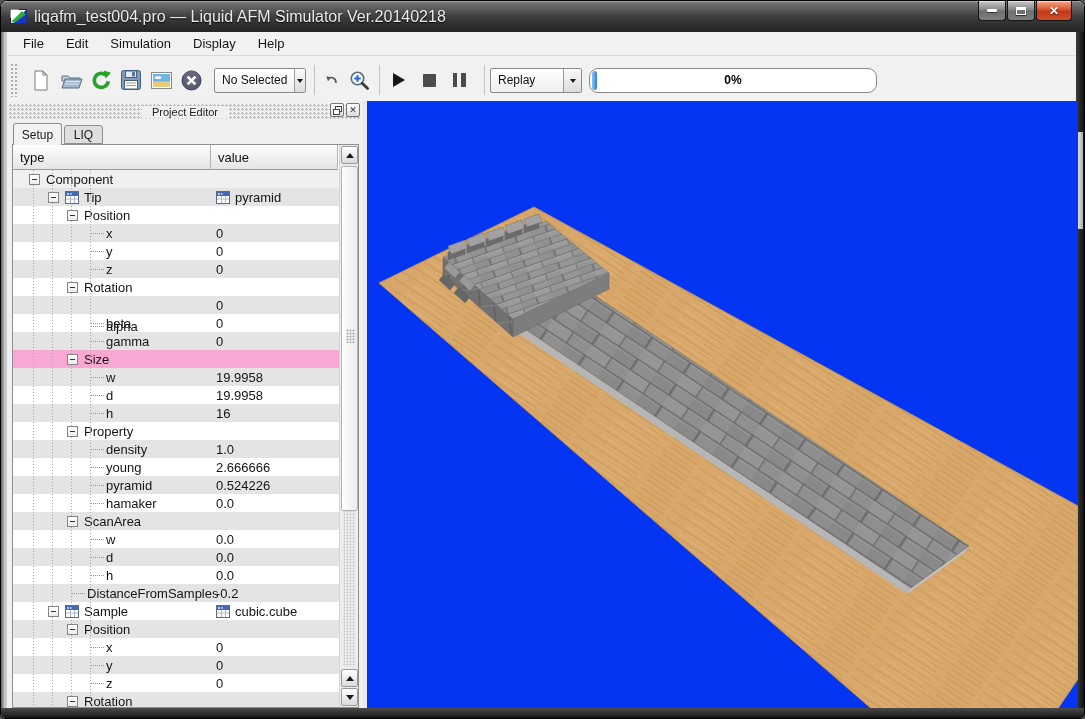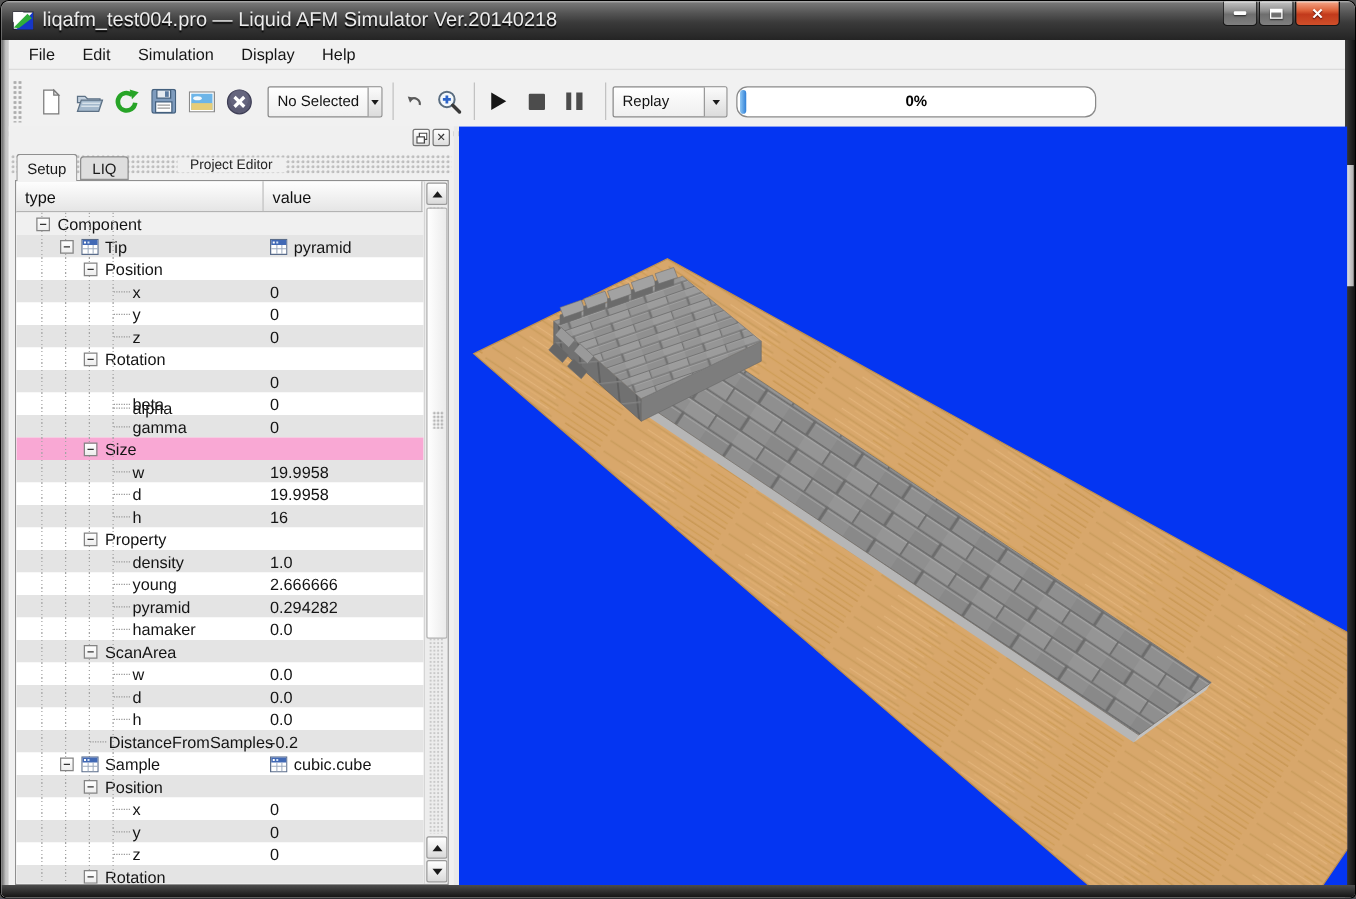--- a/index.html
+++ b/index.html
@@ -18,21 +18,21 @@
   .cap-close{width:36px;background:linear-gradient(#f5a98c,#dd6038 40%,#c23a1b 55%,#cf4f2a);}
   .glyph-min{width:10px;height:3px;background:#fff;border-radius:1px;box-shadow:0 1px 1px #333;}
   .glyph-max{width:10px;height:8px;border:1px solid #fff;border-top:3px solid #fff;box-shadow:0 1px 1px #333;}
   .glyph-close{color:#fff;font-size:12px;font-weight:bold;text-shadow:0 1px 1px #400;line-height:1;}
   
   .menubar{position:absolute;top:31px;left:6px;right:8px;height:24px;background:#f1f1f1;
     border-bottom:1px solid #dcdcdc;display:flex;align-items:center;padding-left:6px;font-size:13px;color:#151515;}
   .menu-item{padding:3px 10px;margin-right:2px;}
   
   .toolbar{position:absolute;top:56px;left:6px;right:8px;height:52px;background:#f1f1f1;
-    border-bottom:4px solid #737373;display:flex;align-items:center;padding-left:3px;}
+    border-bottom:6px solid #737373;display:flex;align-items:center;padding-left:3px;}
   .tb-handle{width:8px;height:34px;margin:0 10px 0 0;
     background-image:radial-gradient(circle at 2px 2px,#adadad 1px,rgba(0,0,0,0) 1.5px);background-size:4px 4px;}
   .tb-btn{width:26px;height:26px;margin-right:4px;display:flex;align-items:center;justify-content:center;flex:none;}
   .tb-btn-sm{width:20px;height:22px;margin-left:6px;display:flex;align-items:center;justify-content:center;flex:none;}
   .tb-sep{width:1px;height:30px;background:#c2c2c2;margin-left:8px;flex:none;}
   .combo{height:25px;background:linear-gradient(#fff,#efefef);border:1px solid #8a8a8a;border-radius:2px;
     display:flex;align-items:stretch;font-size:12px;color:#111;flex:none;}
   .combo .txt{padding:0 7px;display:flex;align-items:center;flex:1;white-space:nowrap;}
   .combo .arrow-box{width:18px;border-left:1px solid #9a9a9a;background:linear-gradient(#fbfbfb,#dcdcdc);
     display:flex;align-items:center;justify-content:center;}
@@ -42,21 +42,21 @@
   .progress .sliver{position:absolute;left:2px;top:2px;bottom:2px;width:5px;border-radius:3px;
     background:linear-gradient(90deg,#8cc6f5,#2f7fd6);}
   
   .left-frame{position:absolute;left:0;top:31px;width:6px;bottom:10px;background:linear-gradient(90deg,#5f5f5f,#c4c4c4 60%,#cccccc);}
   .right-frame{position:absolute;right:0;top:31px;width:8px;bottom:0;background:linear-gradient(90deg,#3d3d3d,#121212);}
   .vp-thumb{position:absolute;right:1px;top:100px;width:7px;height:97px;background:linear-gradient(90deg,#f0f0f0,#aeaeae);}
   .bottom-frame{position:absolute;left:0;right:0;bottom:0;height:10px;background:linear-gradient(#4c4c4c,#131313);border-radius:0 0 4px 4px;}
   
   .dock{position:absolute;left:6px;top:100px;width:356px;bottom:10px;background:#f0f0f0;}
   .dock-title{position:absolute;top:3px;left:2px;right:2px;height:16px;text-align:center;font-size:11px;color:#222;
-    background-image:radial-gradient(circle at 1.5px 1.5px,#bdbdbd 1px,rgba(0,0,0,0) 1.4px);background-size:4px 4px;line-height:16px;margin-top:20px;}
+    background-image:radial-gradient(circle at 1.5px 1.5px,#bdbdbd 1px,rgba(0,0,0,0) 1.4px);background-size:4px 4px;line-height:16px;}
   .dock-title .cap{background:#f0f0f0;padding:0 10px;}
   .dock-btns{position:absolute;top:2px;right:3px;display:flex;gap:2px;}
   .dock-btn{width:14px;height:14px;border:1px solid #767676;border-radius:2px;background:linear-gradient(#fff,#ddd);
     display:flex;align-items:center;justify-content:center;font-size:9px;color:#333;line-height:1;}
   .tabs{position:absolute;top:21px;left:6px;height:22px;display:flex;align-items:flex-end;z-index:3;}
   .tab{border:1px solid #8f8f8f;border-radius:3px 3px 0 0;font-size:12px;color:#1a1a1a;
     display:flex;align-items:center;justify-content:center;}
   .tab.active{width:49px;height:22px;background:#f2f2f2;border-bottom:none;margin-bottom:-1px;z-index:4;}
   .tab.inactive{width:39px;height:19px;background:#dedede;margin-left:2px;}
   .ptable{position:absolute;left:5px;top:43px;right:4px;bottom:0;border:1px solid #8f8f8f;background:#fff;overflow:hidden;}
@@ -436,21 +436,21 @@
             <div class="cv">
               <span class="val">2.666666</span>
             </div>
           </div>
           <div class="tree-row" style="background: rgb(228, 228, 228);">
             <div class="ct" style="padding-left: 78px;">
               <span class="leaf-stub"></span>
               <span class="lbl">pyramid</span>
             </div>
             <div class="cv">
-              <span class="val">0.294282</span>
+              <span class="val">0.524226</span>
             </div>
           </div>
           <div class="tree-row" style="background: rgb(255, 255, 255); align-items: flex-end;">
             <div class="ct" style="padding-left: 78px;">
               <span class="leaf-stub"></span>
               <span class="lbl">hamaker</span>
             </div>
             <div class="cv">
               <span class="val">0.0</span>
             </div>

